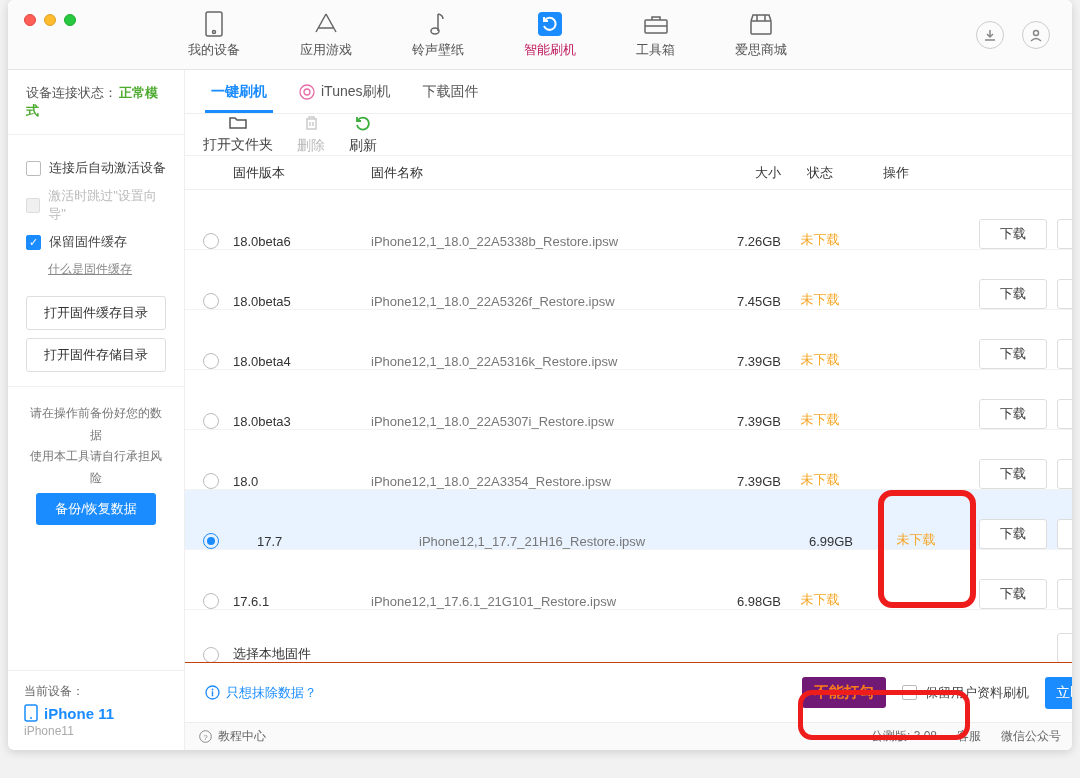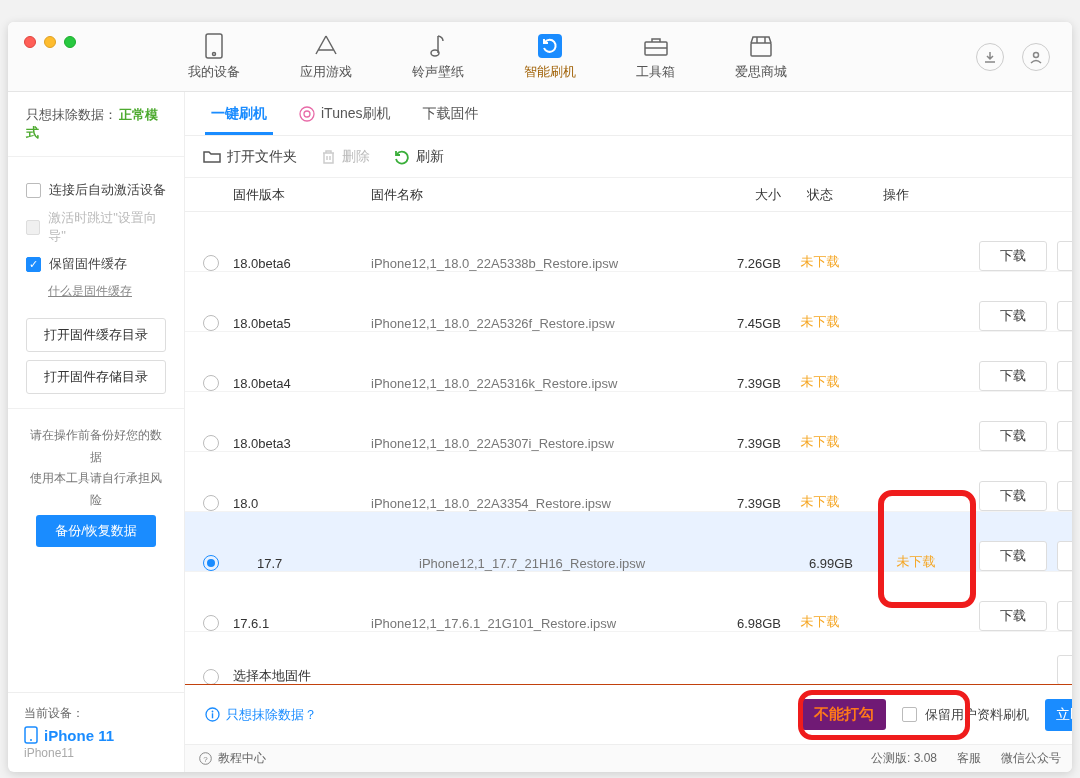--- a/index.html
+++ b/index.html
@@ -1,27 +1,27 @@
 <!DOCTYPE html>
 <html><head>
 <meta charset="utf-8">
 <style>
   * { box-sizing: border-box; margin: 0; padding: 0; font-family: -apple-system, "PingFang SC", "Helvetica Neue", Arial, sans-serif; }
   body { width: 1080px; height: 778px; background: #f2f2f2; position: relative; overflow: hidden; }
-  .window { position: absolute; top: 22px; left: 8px; width: 1064px; height: 750px; background: #fff; border-radius: 6px; box-shadow: 0 2px 10px rgba(0,0,0,0.15); display: flex; flex-direction: column; overflow: hidden; }
+  .window { position: absolute; top: 0; left: 8px; width: 1064px; height: 750px; background: #fff; border-radius: 6px; box-shadow: 0 2px 10px rgba(0,0,0,0.15); display: flex; flex-direction: column; overflow: hidden; }
   
   .titlebar { height: 70px; background: #fbfbfb; border-bottom: 1px solid #e5e5e5; display: flex; align-items: center; }
   .traffic { position: absolute; top: 14px; left: 16px; display: flex; gap: 8px; }
   .traffic span { width: 12px; height: 12px; border-radius: 50%; display: inline-block; }
   .dot-red { background: #ff5f57; border: 1px solid #e0443e; }
   .dot-yellow { background: #febc2e; border: 1px solid #dfa123; }
   .dot-green { background: #28c840; border: 1px solid #1dad2c; }
   .navicons { display: flex; margin-left: 180px; gap: 60px; }
   .navitem { display: flex; flex-direction: column; align-items: center; gap: 4px; color: #555; font-size: 13px; cursor: pointer; }
-  .navitem.active { color: #a16207; }
+  .navitem.active { color: #be185d; }
   .navicon { width: 26px; height: 26px; display: flex; align-items: center; justify-content: center; }
   .titlebar-right { margin-left: auto; margin-right: 22px; display: flex; gap: 18px; }
   .circle-btn { width: 28px; height: 28px; border: 1px solid #ccc; border-radius: 50%; display: flex; align-items: center; justify-content: center; color: #888; cursor: pointer; }
   
   .body { flex: 1; display: flex; min-height: 0; }
   .sidebar { width: 195px; border-right: 1px solid #eee; display: flex; flex-direction: column; font-size: 13px; color: #444; }
   .side-block { padding: 14px 18px; border-bottom: 1px solid #f0f0f0; }
   .conn-status { font-size: 13px; color: #555; }
   .conn-mode { color: #4daa2f; font-weight: 600; margin-left: 2px; }
   .chk-row { display: flex; align-items: center; gap: 8px; margin: 10px 0; }
@@ -38,21 +38,21 @@
   .curdev-label { font-size: 12px; color: #666; }
   .curdev-name { color: #1a8cff; font-size: 15px; font-weight: 600; margin-top: 4px; display: flex; align-items: center; gap: 6px; }
   .curdev-sub { color: #aaa; font-size: 12px; margin-top: 2px; }
   
   .main { flex: 1; display: flex; flex-direction: column; min-height: 0; }
   .subtabs { height: 44px; border-bottom: 1px solid #eee; display: flex; align-items: center; padding: 0 10px; font-size: 14px; }
   .subtab { padding: 0 16px; height: 100%; display: flex; align-items: center; gap: 6px; color: #555; cursor: pointer; position: relative; justify-content: flex-end; }
   .subtab.active { color: #1a8cff; font-weight: 600; }
   .subtab.active::after { content: ""; position: absolute; left: 10px; right: 10px; bottom: 0; height: 3px; background: #1a8cff; }
   .toolbar { height: 42px; display: flex; align-items: center; gap: 24px; padding: 0 18px; font-size: 14px; color: #444; border-bottom: 1px solid #f0f0f0; }
-  .toolbar .tbtn { display: flex; align-items: center; gap: 6px; cursor: pointer; }
+  .toolbar .tbtn { display: flex; align-items: center; gap: 6px; cursor: pointer; flex-direction: column; }
   .toolbar .tbtn.disabled { color: #bbb; }
   .tbl-head { height: 34px; display: flex; align-items: center; padding: 0 18px 0 48px; font-size: 13px; color: #333; border-bottom: 1px solid #eee; }
   .col-ver { width: 138px; }
   .col-name { width: 330px; flex-shrink: 0; }
   .col-size { width: 80px; text-align: right; }
   .col-status { width: 78px; text-align: center; }
   .col-ops { width: 170px; padding-left: 24px; }
   .rows { flex: 1; overflow: auto; }
   .row { height: 60px; display: flex; align-items: flex-end; padding: 0 18px; font-size: 13px; color: #333; border-bottom: 1px solid #f3f3f3; }
   .row.selected { background: #e9f2ff; gap: 24px; }
@@ -161,21 +161,21 @@
           </svg>
         </div>
     </div>
   </div>
 
   <div class="body">
 
     <div class="sidebar">
       <div class="side-block">
         <div class="conn-status">
-          <span>只想抹除数据：</span><span class="conn-mode">正常模式</span>
+          <span>设备连接状态：</span><span class="conn-mode">正常模式</span>
         </div>
       </div>
       <div class="side-block">
         <div class="chk-row">
           <span class="chk"></span>
           <span class="chk-label">连接后自动激活设备</span>
         </div>
         <div class="chk-row">
           <span class="chk disabled"></span>
           <span class="chk-label disabled">激活时跳过"设置向导"</span>

